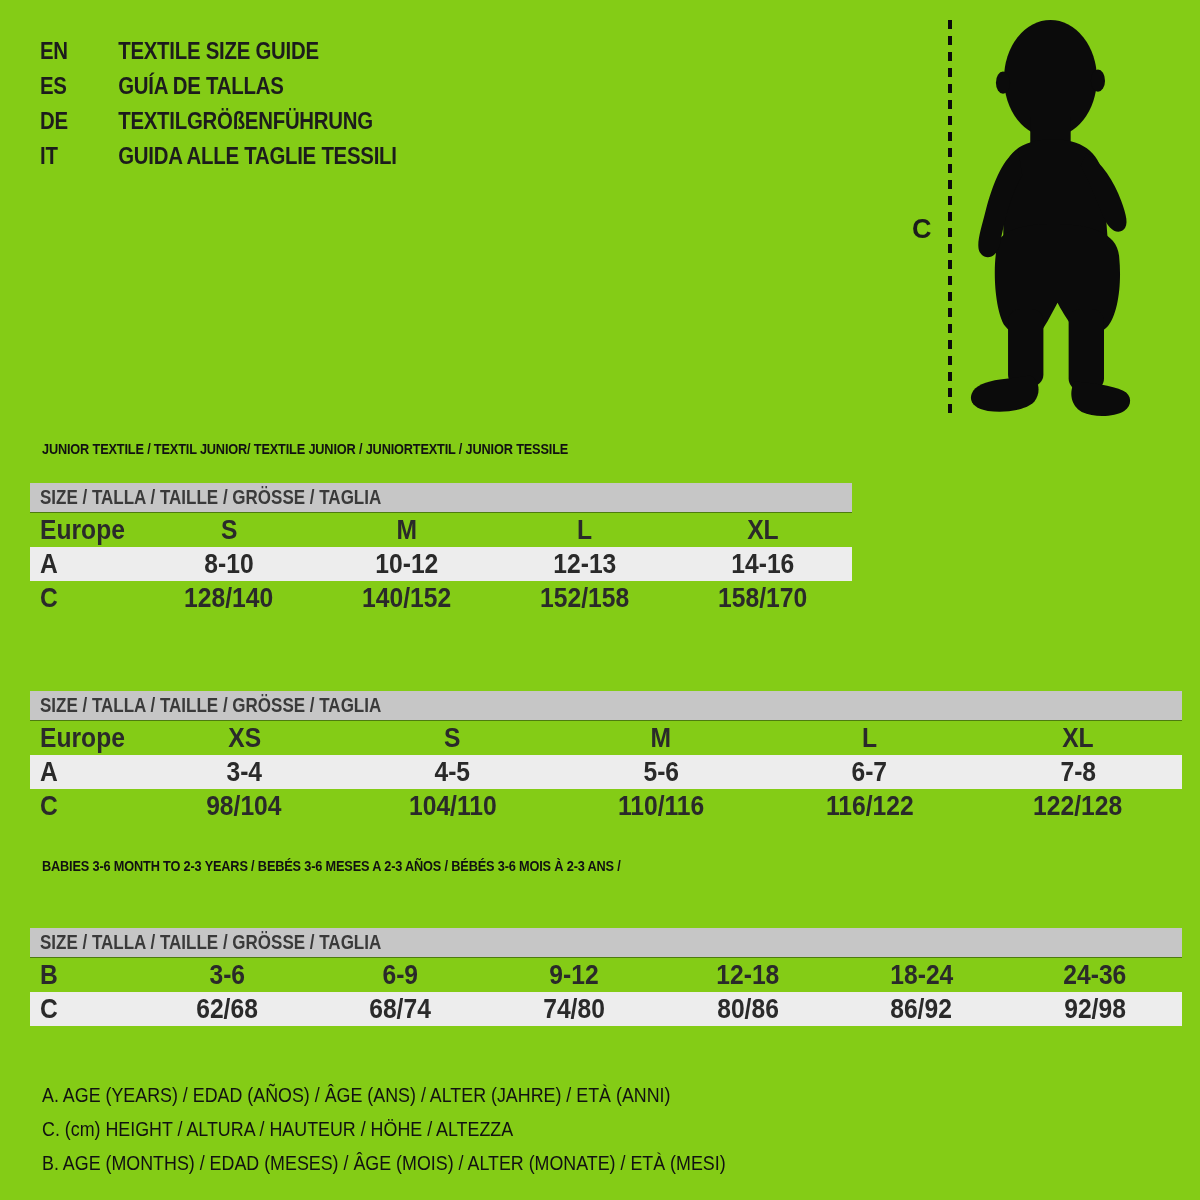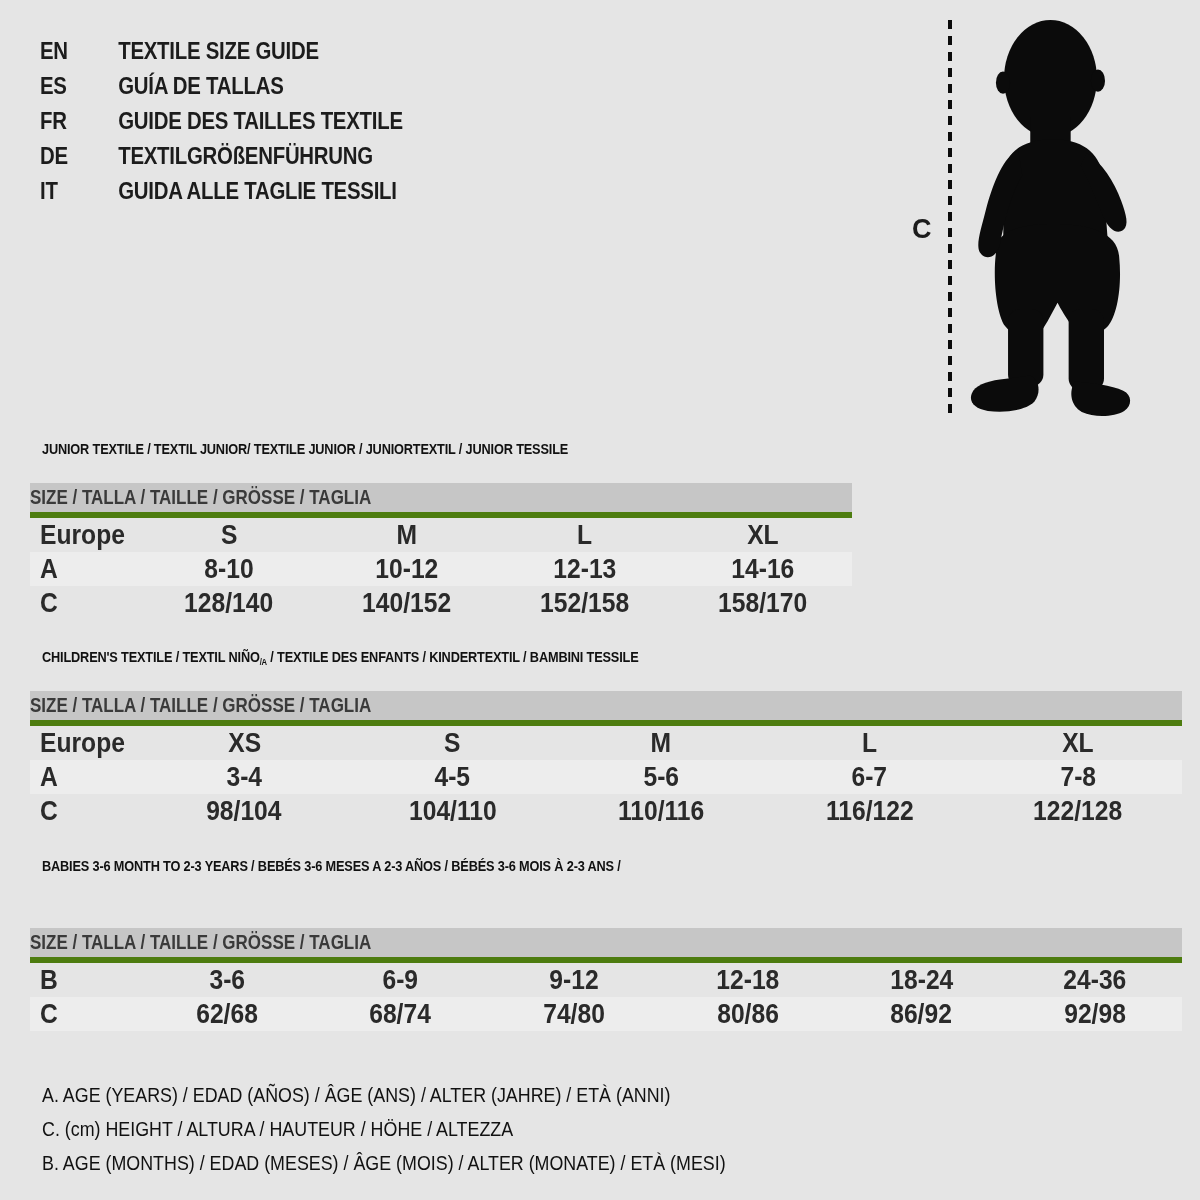--- a/index.html
+++ b/index.html
@@ -4,21 +4,21 @@
 <style>
   html,body{margin:0;padding:0;}
   body{
     width:1200px;height:1200px;
     background:#fff;
     font-family:"Liberation Sans", sans-serif;
     -webkit-font-smoothing:antialiased;
   }
   .canvas{
     position:relative;width:1200px;height:1200px;overflow:hidden;
-    background:#e5e5e5;color:#1c1c1c;
+    background:#84cc16;color:#1c1c1c;
   }
   .cond{display:inline-block;transform:scaleX(0.85);transform-origin:0 50%;white-space:nowrap;}
 
   
   .languages{position:absolute;left:40px;top:33px;}
   .lang-row{height:35px;line-height:35px;font-size:24px;font-weight:700;letter-spacing:-0.3px;}
   .lang-row .inner{display:inline-block;transform:scaleX(0.85);transform-origin:0 50%;white-space:nowrap;}
   .lang-code{display:inline-block;width:92px;}
 
   
@@ -29,22 +29,22 @@
   }
   .toddler{position:absolute;left:963px;top:16px;}
 
   
   .sec-title{position:absolute;font-size:15px;font-weight:700;letter-spacing:-0.2px;color:#111;line-height:33px;white-space:nowrap;}
   .sub-a{font-size:0.6em;position:relative;top:0.30em;}
 
   
   .size-table{position:absolute;}
   .size-bar{
-    height:29px;line-height:29px;background:#c6c6c6;border-bottom:6px solid #4d7c0f;
-    font-size:20px;font-weight:700;color:#3a3a3a;
+    height:29px;line-height:29px;background:#c6c6c6;border-bottom:1px solid #4d7c0f;
+    padding-left:10px;font-size:20px;font-weight:700;color:#3a3a3a;
   }
   .trow{display:grid;height:34px;align-items:center;}
   .t-junior .trow{grid-template-columns:110px repeat(4,1fr);}
   .t-children .trow{grid-template-columns:110px repeat(5,1fr);}
   .t-babies .trow{grid-template-columns:110px repeat(6,1fr);}
   .trow.shade{background:#ededed;}
   .cell{text-align:center;font-size:28px;font-weight:700;color:#2a2a2a;}
   .cell>span{display:inline-block;transform:scaleX(0.88);transform-origin:50% 50%;white-space:nowrap;}
   .cell.left{text-align:left;padding-left:10px;}
   .cell.left>span{transform-origin:0 50%;}
@@ -54,21 +54,20 @@
   .legend-line{height:34px;line-height:34px;font-size:21px;font-weight:400;color:#111;}
 </style>
 </head>
 <body>
 
 <div class="canvas">
 
   <div class="languages">
     <div class="lang-row"><span class="inner"><span class="lang-code">EN</span><span>TEXTILE SIZE GUIDE</span></span></div>
     <div class="lang-row"><span class="inner"><span class="lang-code">ES</span><span>GUÍA DE TALLAS</span></span></div>
-    <div class="lang-row"><span class="inner"><span class="lang-code">FR</span><span>GUIDE DES TAILLES TEXTILE</span></span></div>
     <div class="lang-row"><span class="inner"><span class="lang-code">DE</span><span>TEXTILGRÖßENFÜHRUNG</span></span></div>
     <div class="lang-row"><span class="inner"><span class="lang-code">IT</span><span>GUIDA ALLE TAGLIE TESSILI</span></span></div>
   </div>
 
   <span class="figure-label">C</span>
   <div class="dash-line"></div>
   <svg class="toddler" width="182" height="404" viewBox="0 0 175 400">
     <g fill="#0b0b0b">
       <ellipse cx="84" cy="62" rx="46" ry="58"></ellipse>
       <ellipse cx="37" cy="66" rx="7" ry="11"></ellipse>
@@ -106,23 +105,20 @@
     </div>
     <div class="trow">
       <div class="cell left"><span>C</span></div>
       <div class="cell"><span>128/140</span></div>
       <div class="cell"><span>140/152</span></div>
       <div class="cell"><span>152/158</span></div>
       <div class="cell"><span>158/170</span></div>
     </div>
   </div>
 
-  <div class="sec-title" style="left:42px;top:640px;">
-    <span class="cond"><span>CHILDREN'S TEXTILE / TEXTIL NIÑO</span><span class="sub-a">/A</span><span> / TEXTILE DES ENFANTS / KINDERTEXTIL / BAMBINI TESSILE</span></span>
-  </div>
   <div class="size-table t-children" style="left:30px;top:691px;width:1152px;">
     <div class="size-bar"><span class="cond">SIZE / TALLA / TAILLE / GRÖSSE / TAGLIA</span></div>
     <div class="trow">
       <div class="cell left"><span>Europe</span></div>
       <div class="cell"><span>XS</span></div>
       <div class="cell"><span>S</span></div>
       <div class="cell"><span>M</span></div>
       <div class="cell"><span>L</span></div>
       <div class="cell"><span>XL</span></div>
     </div>

